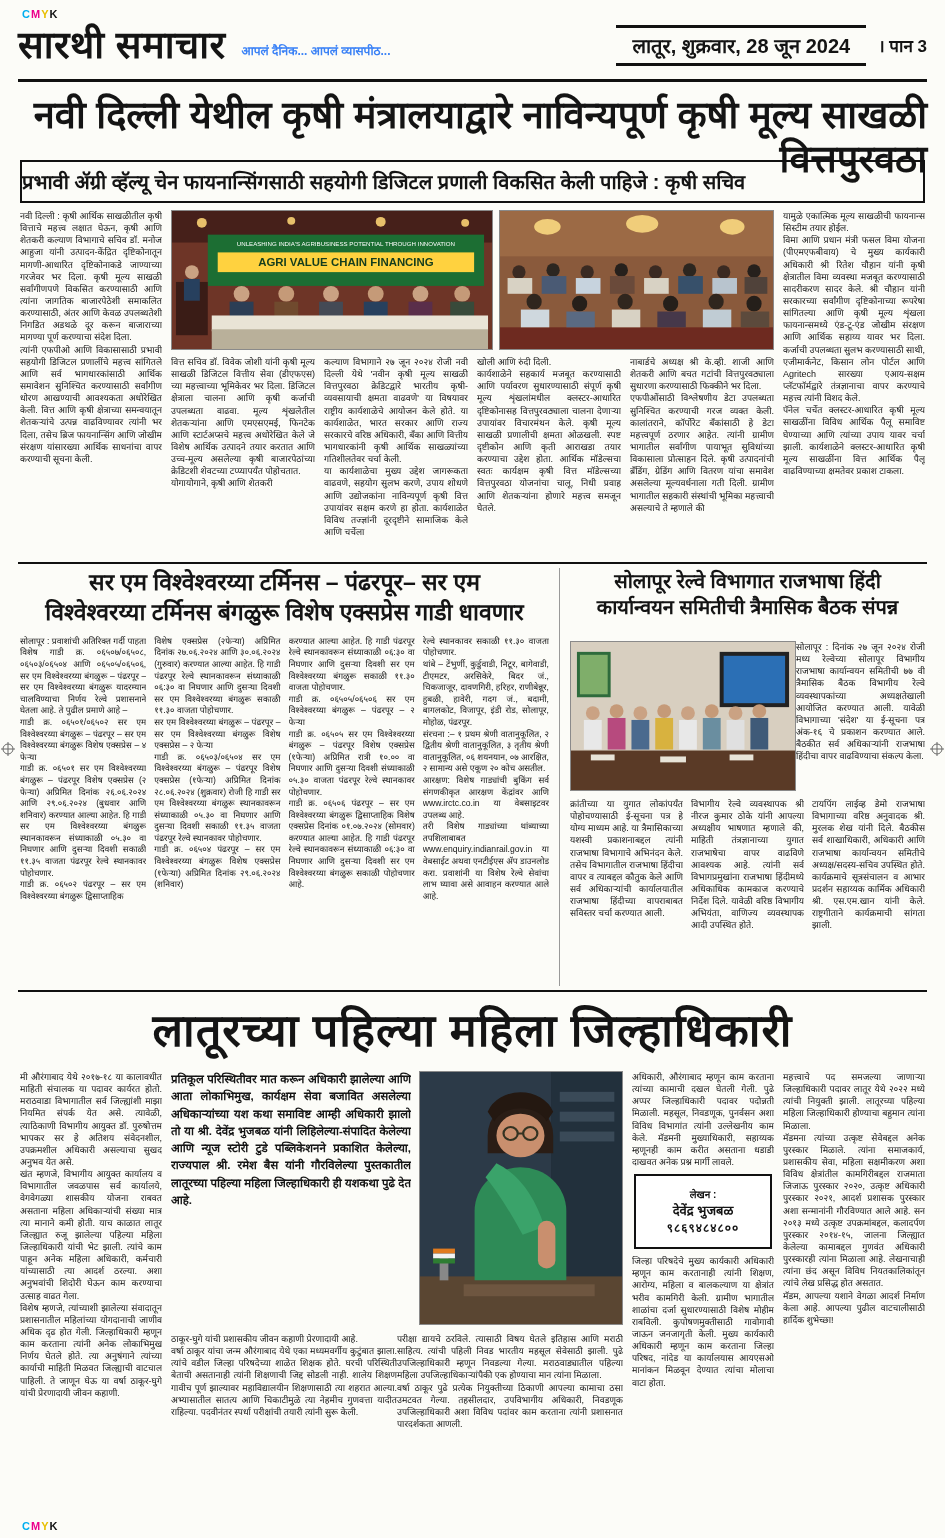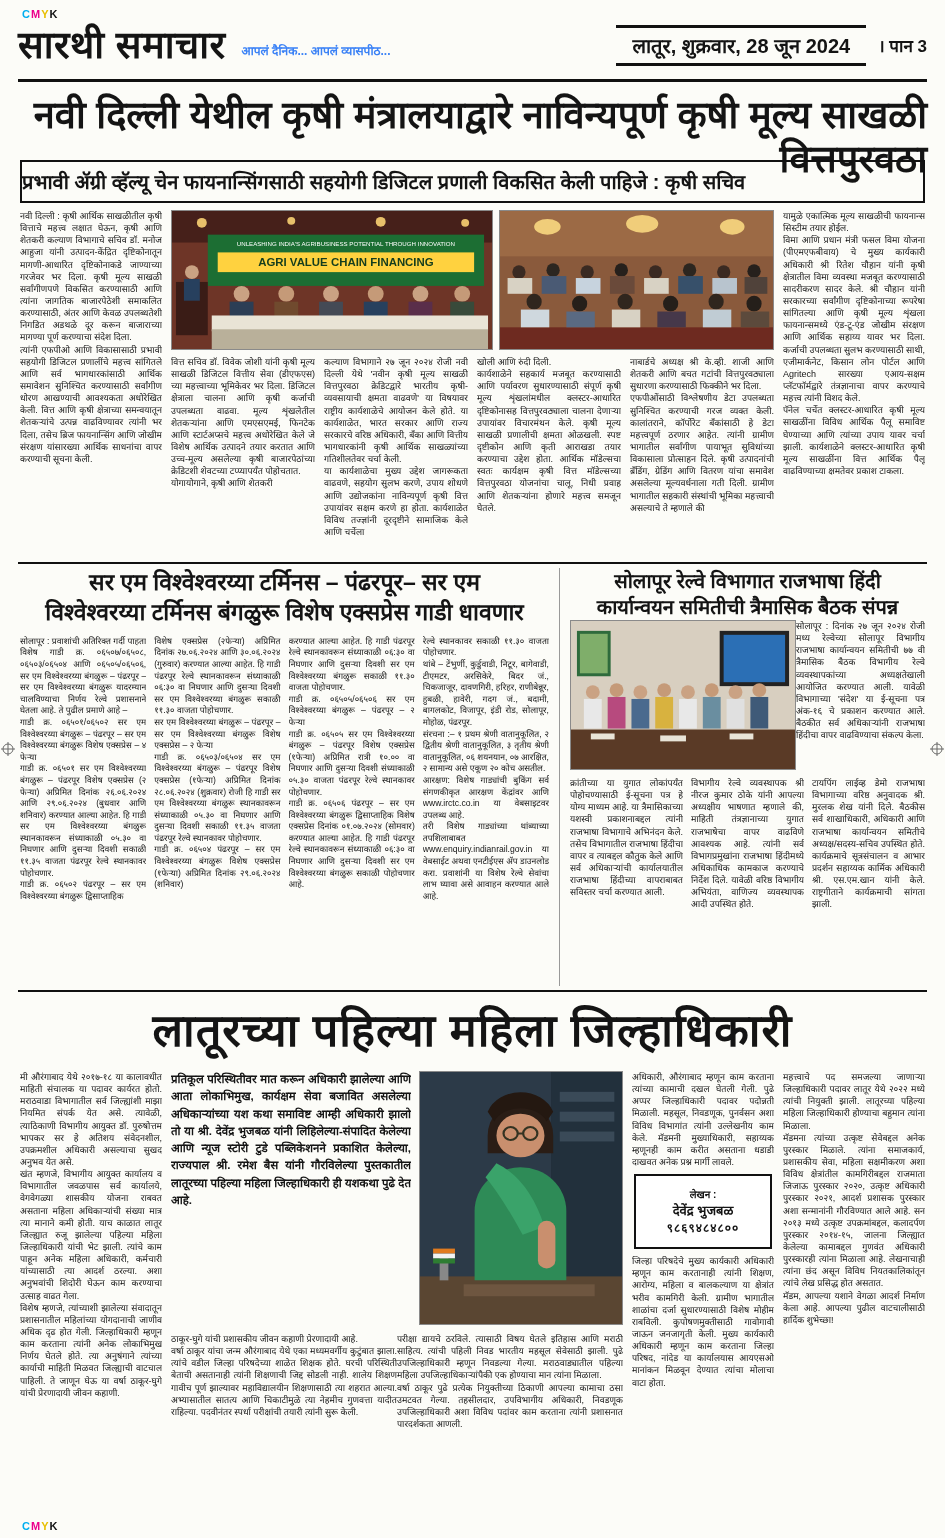--- a/index.html
+++ b/index.html
@@ -40,21 +40,21 @@
   .lead-mid-cols .colx{flex:1}
 
   .divider{position:absolute;left:18px;right:18px;border-top:2px solid #111}
 
   .mid-band{position:absolute;left:20px;right:20px;top:568px;height:418px;display:flex}
   .rail{width:540px;padding-right:10px;border-right:1px solid #999}
   .rail-headline{font-size:23px;font-weight:bold;text-align:center;line-height:1.3;margin-bottom:8px;white-space:pre-line}
   .rail-cols{display:flex;gap:8px;height:338px}
   .rail-cols .colx{flex:1;font-size:8.6px}
   .raj{flex:1;padding-left:10px;display:flex;flex-direction:column}
-  .raj-headline{font-size:20px;font-weight:bold;text-align:center;line-height:1.3;margin-bottom:0;white-space:pre-line}
+  .raj-headline{font-size:20px;font-weight:bold;text-align:center;line-height:1.3;margin-bottom:21px;white-space:pre-line}
   .raj-top{display:flex;height:150px}
   .raj-photo{width:226px;border:1px solid #8a8a8a;overflow:hidden}
   .raj-photo svg{display:block;width:100%;height:100%}
   .raj-side{flex:1}
   .raj-cols{display:flex;gap:8px;flex:1;margin-top:7px}
   .raj-cols .colx{flex:1}
 
   .bottom-band{position:absolute;left:20px;right:20px;top:998px;height:522px}
   .bottom-headline{font-size:45px;font-weight:bold;text-align:center;letter-spacing:1px}
   .bottom-cols{display:flex;gap:9px;height:446px;margin-top:12px}

